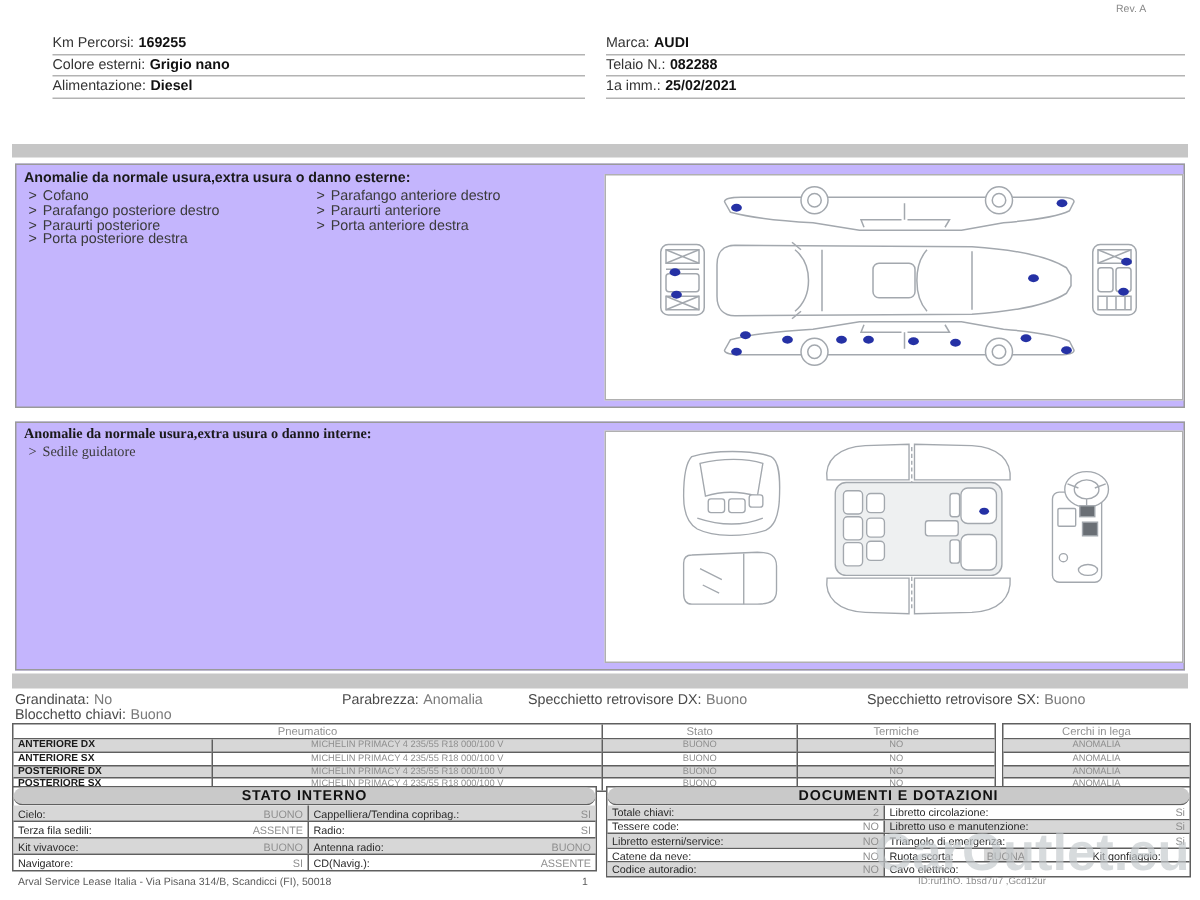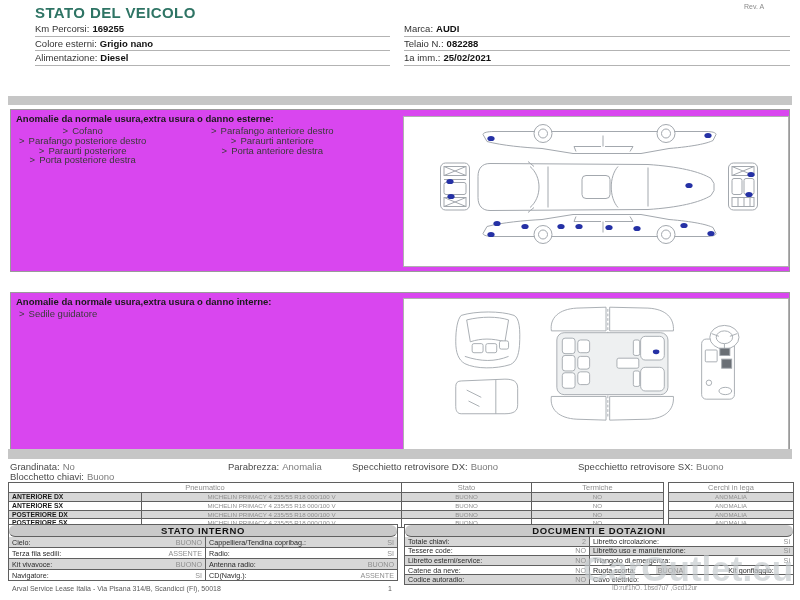--- a/index.html
+++ b/index.html
@@ -12,23 +12,23 @@
   .rev{left:744px;top:3px;font-size:7px;color:#8a8a8a;}
   .info-left{left:35px;top:22px;width:355px;}
   .info-right{left:404px;top:22px;width:386px;}
   .irow{font-size:9.5px;line-height:11.5px;padding:1px 0 1px 0;border-bottom:1px solid #b3b3b3;color:#333;}
   .irow .val{color:#111;margin-left:3px;font-weight:bold;}
 
   .graybar{left:8px;width:784px;height:9px;background:#c6c6c6;}
   .bar1{top:96px;} .bar2{top:449px;height:10px;}
 
   
-  .sec{left:10px;width:778px;border:1px solid #9a9a9a;background:#d946ef;text-align:center;}
+  .sec{left:10px;width:778px;border:1px solid #9a9a9a;background:#c4b5fd;}
   .sec1{top:109px;height:161px;}
-  .sec2{top:292px;height:164px;}
+  .sec2{top:281px;height:164px;font-family:Liberation Serif, serif;}
   .sec-title{left:5px;top:3px;font-size:9.5px;font-weight:bold;color:#1a1a1a;}
   .alist{list-style:none;margin:0;padding:0;font-size:9.5px;color:#3a3a3a;}
   .alist li{line-height:9.8px;white-space:nowrap;}
   .arr{margin-right:4px;}
   .col1{left:8px;top:16px;} .col2{left:200px;top:16px;} .colint{left:8px;top:16px;}
   .diagbox{border:1px solid #b0b0b0;background:#fff;}
   .diag-ext{left:392px;top:6px;width:384px;height:149px;}
   .diag-int{left:392px;top:5px;width:384px;height:153px;}
   .diagbox svg{display:block;width:100%;height:100%;}
 
@@ -78,21 +78,20 @@
   .pageno{left:388px;top:585px;font-size:7px;color:#5a5a5a;}
   .watermark{left:583px;top:549px;font-size:35px;font-weight:bold;color:#c3c8cb;opacity:.65;
              letter-spacing:0px;z-index:5;}
   .docid{left:612px;top:584px;font-size:6.5px;color:#8f8f8f;z-index:6;}
 </style>
 </head>
 <body>
 
 <div class="page">
 
-  <div class="abs title">STATO DEL VEICOLO</div>
   <div class="abs rev">Rev. A</div>
 
   <div class="abs info-left">
     <div class="irow"><span class="lbl">Km Percorsi:</span><b class="val">169255</b></div>
     <div class="irow"><span class="lbl">Colore esterni:</span><b class="val">Grigio nano</b></div>
     <div class="irow"><span class="lbl">Alimentazione:</span><b class="val">Diesel</b></div>
   </div>
 
   <div class="abs info-right">
     <div class="irow"><span class="lbl">Marca:</span><b class="val">AUDI</b></div>

